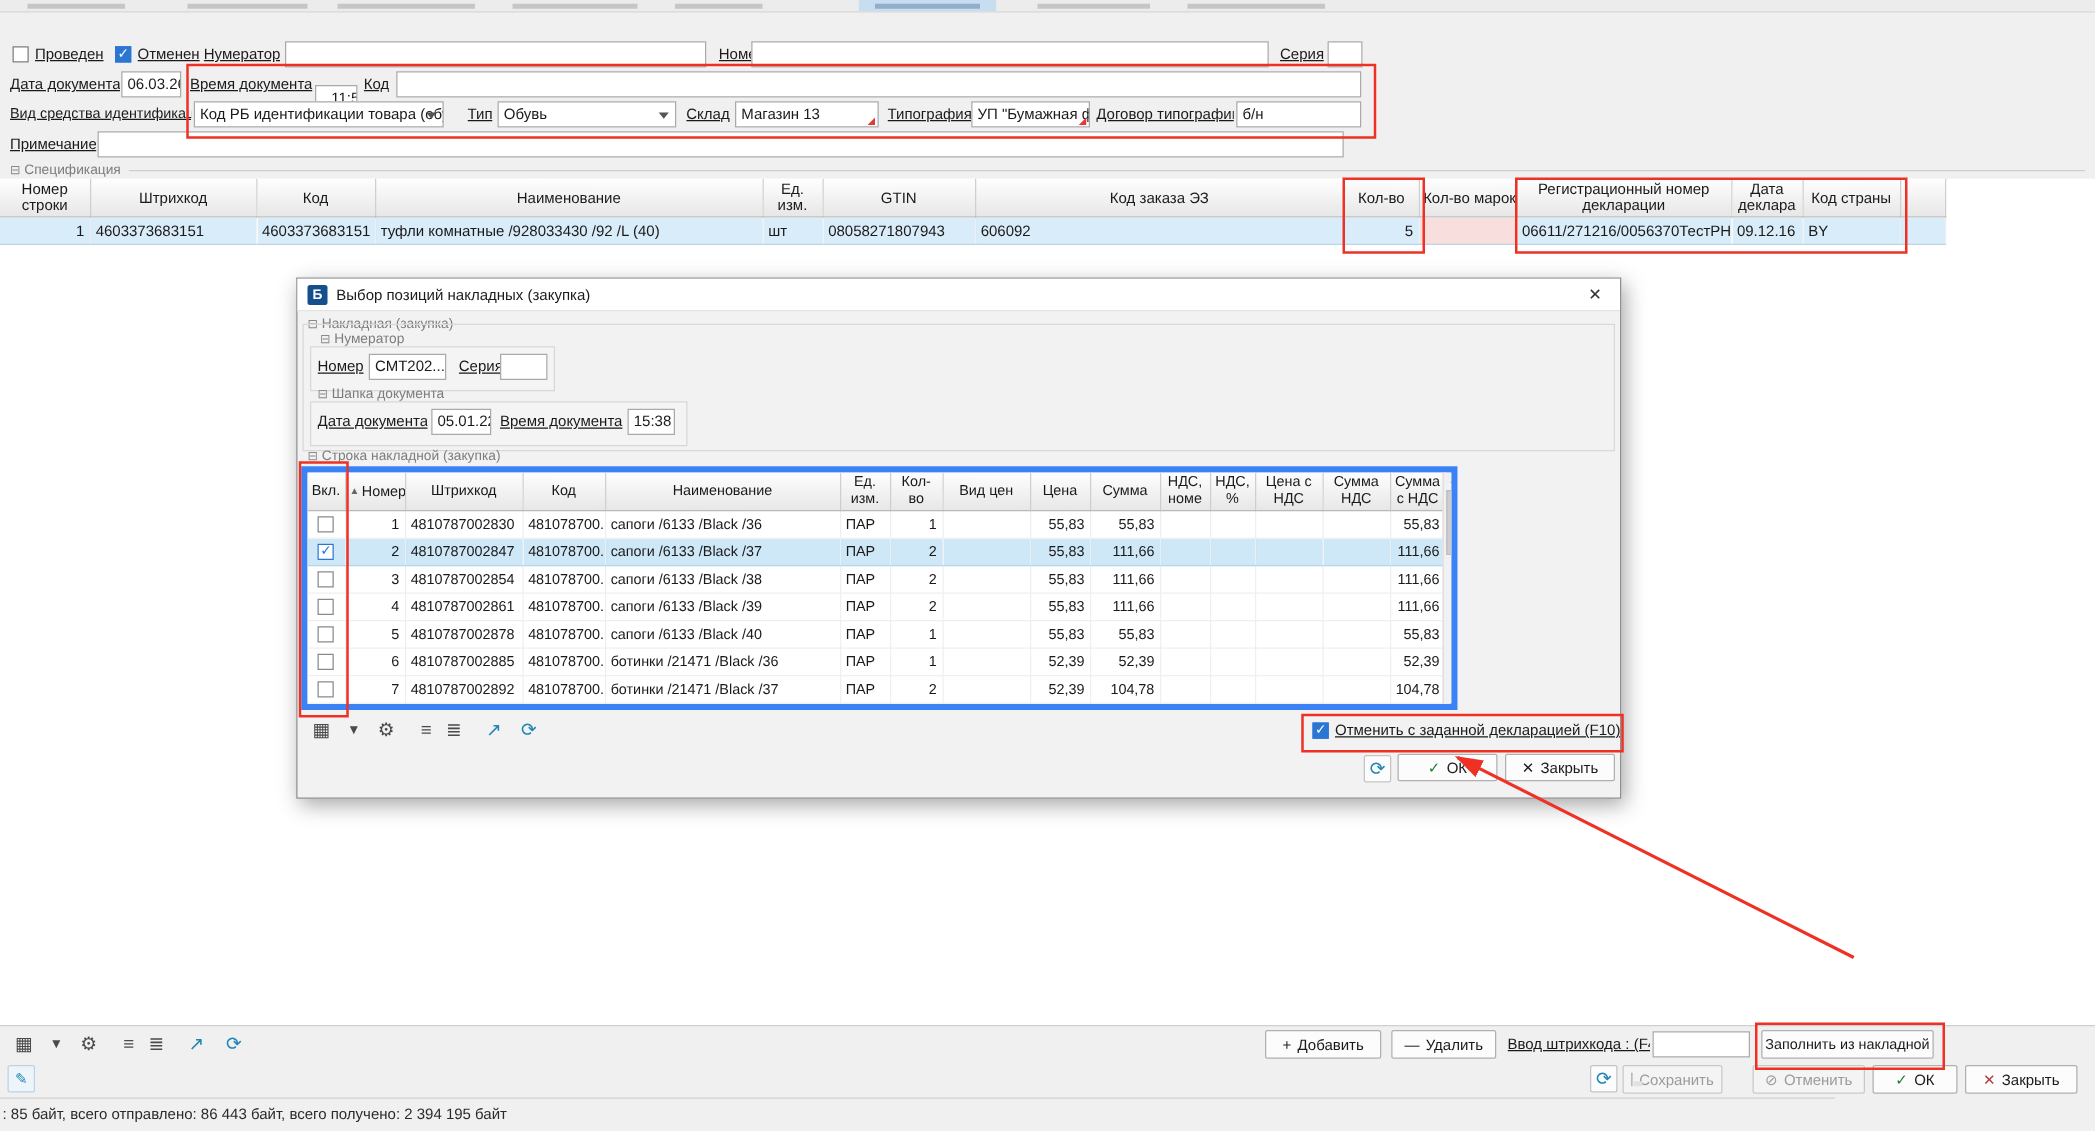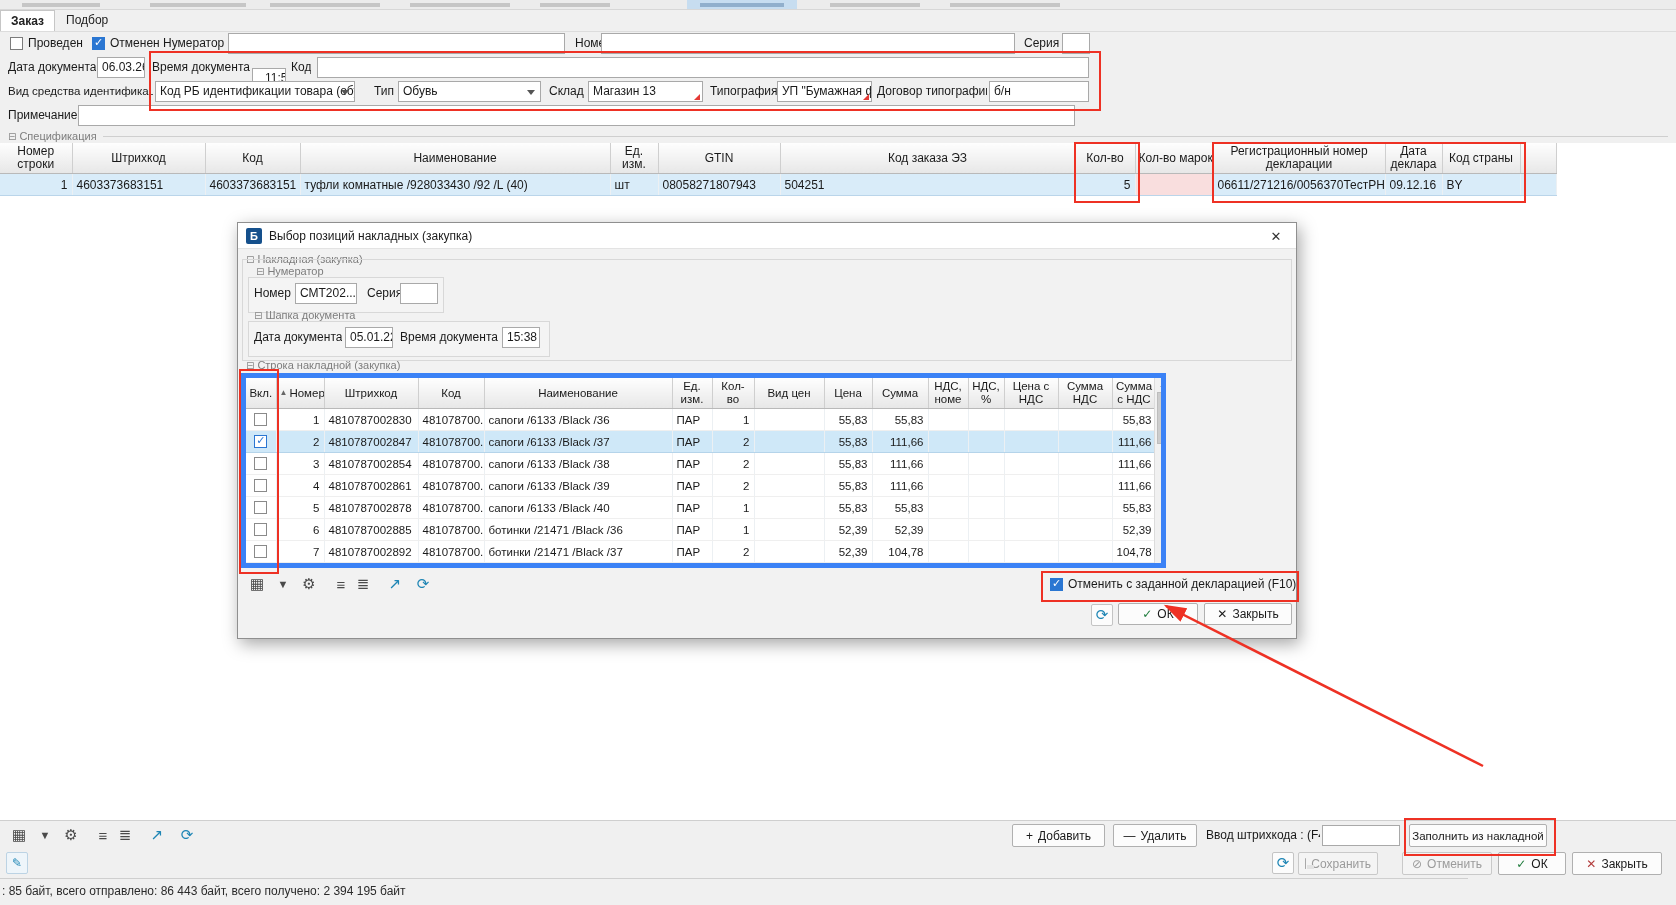--- a/index.html
+++ b/index.html
@@ -7,21 +7,21 @@
        font-family:"Liberation Sans","DejaVu Sans",sans-serif;font-size:12px;color:#1a1a1a;}
   
   .top-strip{position:absolute;left:0;top:0;width:1676px;height:9px;background:#ececec;border-bottom:1px solid #d7d7d7;overflow:hidden;}
   .frag{position:absolute;top:3px;height:4px;background:#b9b9b9;opacity:.75;}
   .frag-tab{position:absolute;top:0;height:9px;background:#c7ddf0;}
   
   .tabs-row{position:absolute;left:0;top:10px;width:1676px;height:21px;background:#f0f0f0;border-bottom:1px solid #dcdcdc;}
   .tab{position:absolute;top:0;height:20px;line-height:20px;padding:0 10px;color:#222;}
   .tab.active{background:#fff;border:1px solid #c6c6c6;border-bottom:none;font-weight:bold;}
   
-  .lbl{position:absolute;line-height:21px;white-space:nowrap;overflow:hidden;}
+  .lbl{position:absolute;line-height:21px;white-space:nowrap;overflow:hidden;text-decoration:underline;}
   .inp{position:absolute;box-sizing:border-box;height:21px;background:#fff;border:1px solid #a9a9a9;
        padding:0 4px;line-height:19px;white-space:nowrap;overflow:hidden;}
   .combo{padding-right:18px;}
   .arr{position:absolute;right:5px;top:8px;width:0;height:0;border:4px solid transparent;border-top:5px solid #555;}
   .redmark{position:absolute;width:0;height:0;border-left:6px solid transparent;border-bottom:6px solid #e53935;}
   .cb{position:absolute;width:13px;height:13px;background:#fff;border:1px solid #7c7c7c;box-sizing:border-box;}
   .cb.checked{background:#2a76d2;border-color:#2a76d2;}
   .cb.checked::after{content:"✓";position:absolute;left:1px;top:-2px;color:#fff;font-size:11px;font-weight:bold;}
   .cbg{display:inline-block;width:13px;height:13px;background:#fff;border:1px solid #8a8a8a;box-sizing:border-box;position:relative;vertical-align:middle;}
   .cbg.checked{border-color:#2a76d2;}
@@ -93,24 +93,20 @@
     <div class="frag" style="left:150px;width:96px;"></div>
     <div class="frag" style="left:270px;width:110px;"></div>
     <div class="frag" style="left:410px;width:100px;"></div>
     <div class="frag" style="left:540px;width:70px;"></div>
     <div class="frag-tab" style="left:687px;width:110px;"></div>
     <div class="frag" style="left:700px;width:84px;background:#7f9fc0;"></div>
     <div class="frag" style="left:830px;width:90px;"></div>
     <div class="frag" style="left:950px;width:110px;"></div>
   </div>
 
-  <div class="tabs-row">
-    <div class="tab active">Заказ</div>
-    <div class="tab" style="left:56px;">Подбор</div>
-  </div>
 
   <span class="cb" style="left:10px;top:37px;"></span>
   <span class="lbl" style="left:28px;top:33px;">Проведен</span>
   <span class="cb checked" style="left:92px;top:37px;"></span>
   <span class="lbl" style="left:110px;top:33px;">Отменен</span>
   <span class="lbl" style="left:163px;top:33px;">Нумератор</span>
   <div class="inp" style="left:228px;top:33px;width:337px;"></div>
   <span class="lbl" style="left:575px;top:33px;">Номер</span>
   <div class="inp" style="left:601px;top:33px;width:414px;"></div>
   <span class="lbl" style="left:1024px;top:33px;">Серия</span>
@@ -186,21 +182,21 @@
       </tr>
     </thead>
     <tbody>
       <tr class="sel">
         <td class="ar">1</td>
         <td>4603373683151</td>
         <td>4603373683151</td>
         <td>туфли комнатные /928033430 /92 /L (40)</td>
         <td>шт</td>
         <td>08058271807943</td>
-        <td>504251</td>
+        <td>606092</td>
         <td class="ar">5</td>
         <td class="pink"></td>
         <td>06611/271216/0056370ТестРН</td>
         <td actable="false">09.12.16</td>
         <td>BY</td>
         <td></td>
       </tr>
     </tbody>
   </table>
 

